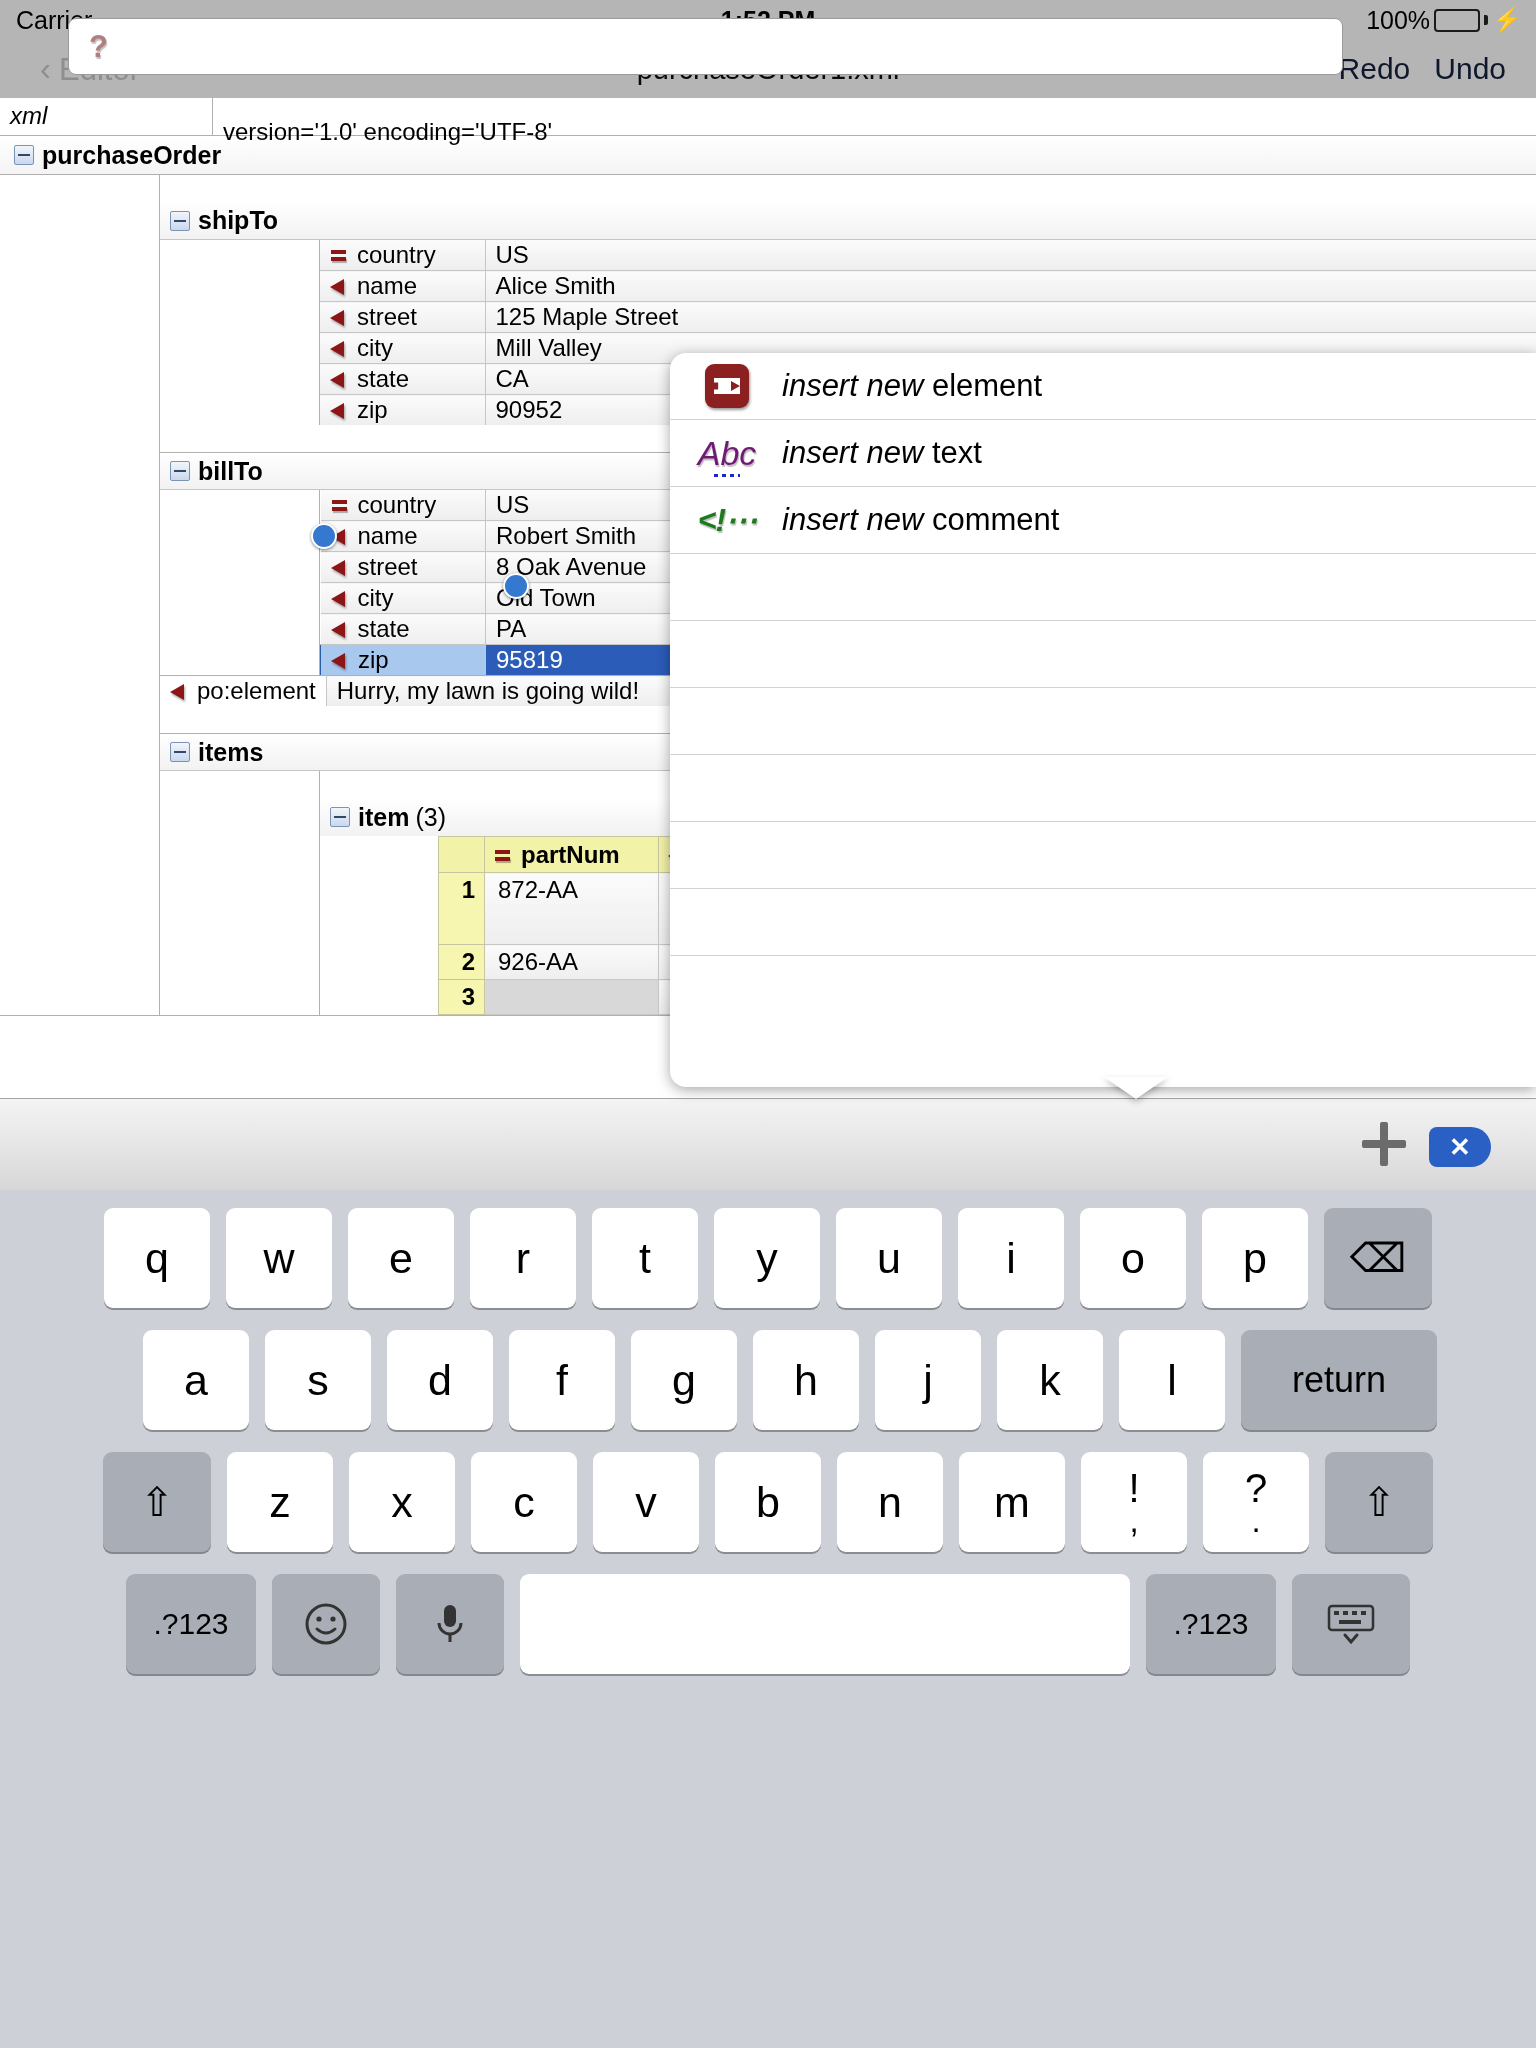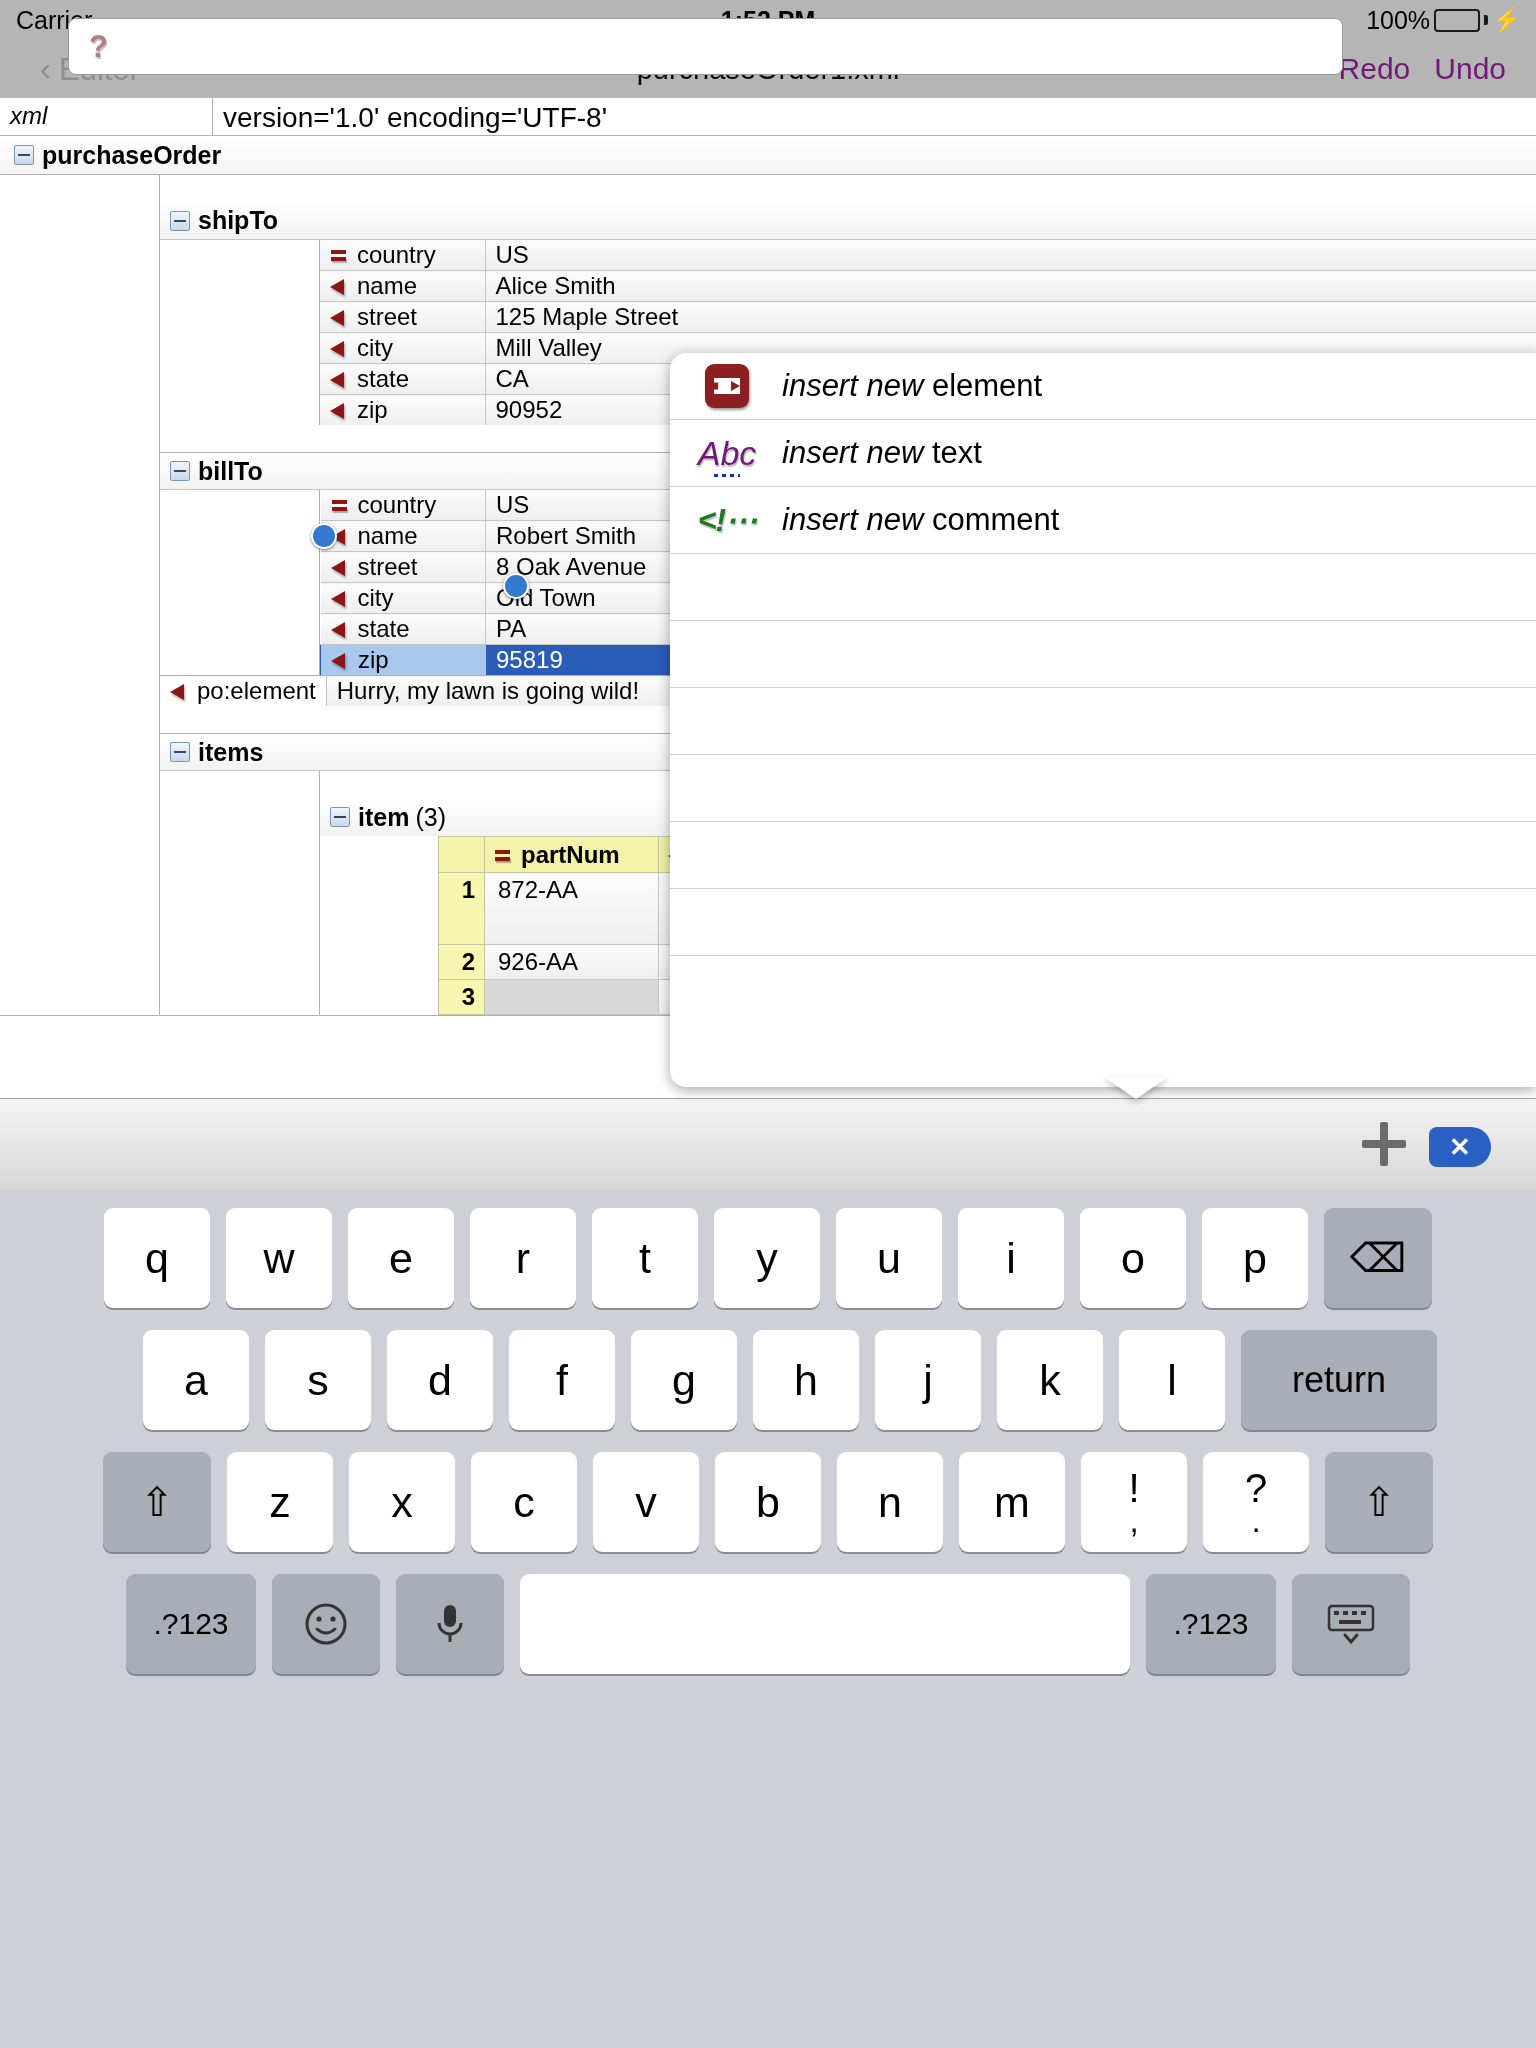--- a/index.html
+++ b/index.html
@@ -30,38 +30,38 @@
 
   
   .navbar{
     position:absolute; left:0; top:40px; width:1536px; height:58px;
     background:#b5b5b5;
     display:flex; align-items:center;
   }
   .nav-back{ position:absolute; left:40px; font-size:31px; color:#8e8e8e; display:flex; align-items:baseline; gap:8px;}
   .nav-chev{ font-size:33px; font-weight:300; }
   .nav-title{ position:absolute; left:0; width:100%; text-align:center; font-size:29px; color:#0a0a0a; }
-  .nav-right{ position:absolute; right:30px; font-size:30px; color:#701a75; display:flex; gap:24px;}
+  .nav-right{ position:absolute; right:30px; font-size:30px; color:#0f172a; display:flex; gap:24px;}
 
   
   .editor{
     position:absolute; left:0; top:98px; width:1536px; height:1000px;
     background:#ffffff;
     overflow:hidden;
     font-size:24px;
   }
   .xmldecl{
     display:flex; height:38px; border-bottom:1px solid #b0b0b0;
     background:#fff;
   }
   .xmldecl .k{
     width:213px; padding:4px 10px; font-style:italic; font-size:24px;
     border-right:1px solid #b0b0b0;
   }
-  .xmldecl .v{ padding:4px 10px; font-size:28px; flex:1; }
+  .xmldecl .v{ padding:20px 10px; font-size:24px; flex:1; }
 
   .rootrow{ display:flex; height:39px; align-items:center; border-bottom:1px solid #b0b0b0;
     background:linear-gradient(#ffffff,#f4f4f4); }
   .rootrow .lbl{ font-weight:bold; font-size:25px; padding-left:10px; }
 
   .disc{
     display:inline-block; width:20px; height:20px; border:1px solid #7b93b5;
     background:linear-gradient(#f2f6fb,#c9d8ec); border-radius:2px;
     position:relative; margin-right:8px; vertical-align:-3px;
   }

